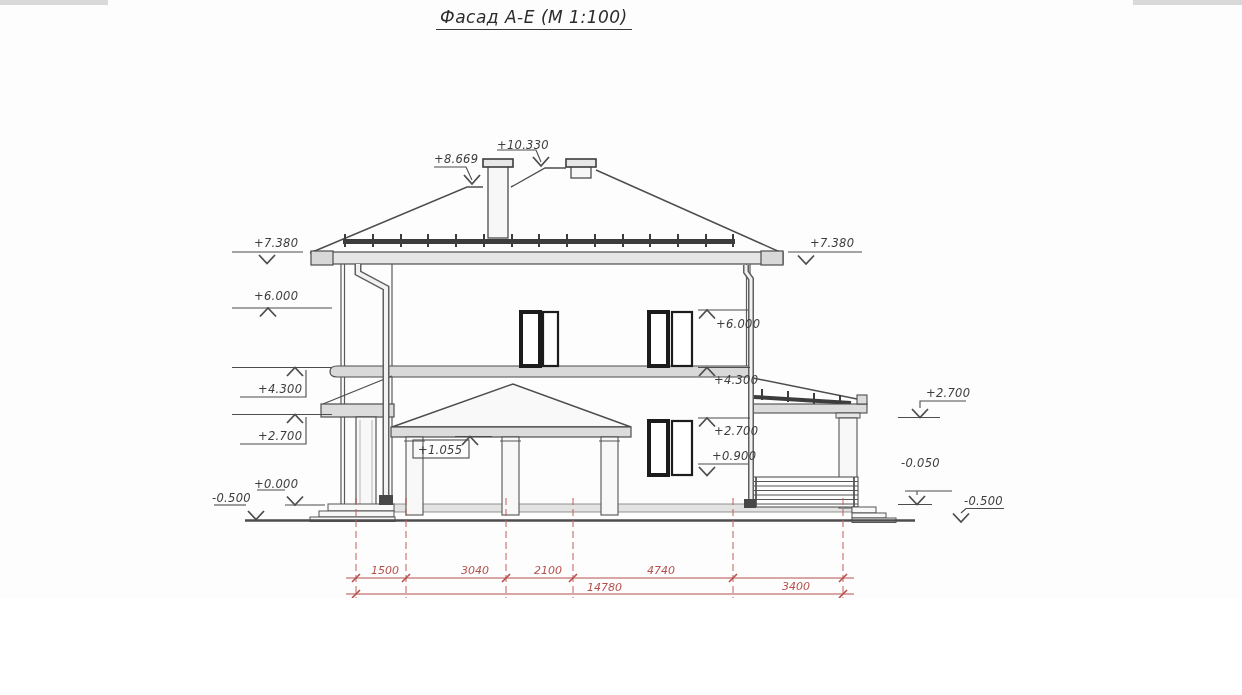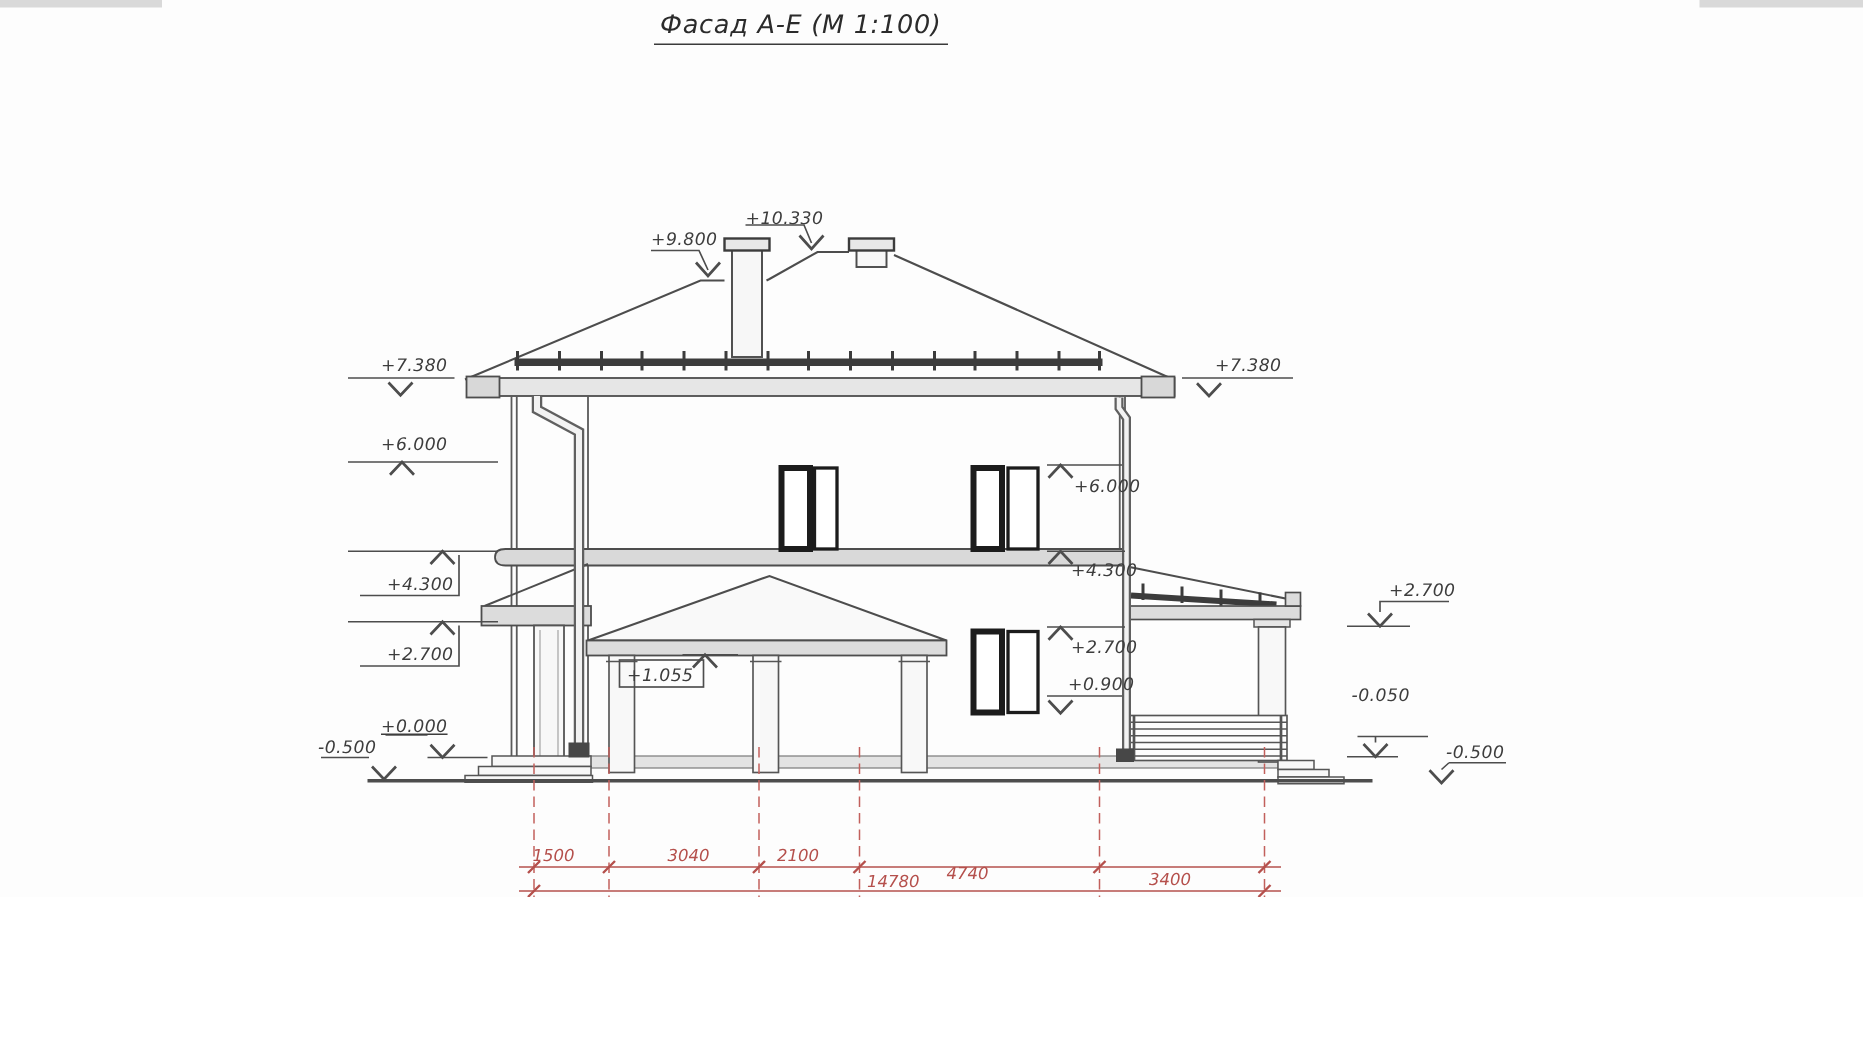--- a/index.html
+++ b/index.html
@@ -16,21 +16,21 @@
     color:#2b2b2b; letter-spacing:.5px;
     border-bottom:1.6px solid #3a3a3a; padding:0 4px 2px 4px;
     white-space:nowrap;
   }
   .mark {
     position:absolute;
     font:italic 11.5px "DejaVu Sans", sans-serif;
     color:#3d3d3d; letter-spacing:.3px; white-space:nowrap;
   }
   .dim {
-    position:absolute; width:44px; text-align:left;
+    position:absolute; width:44px; text-align:right;
     font:italic 11px "DejaVu Sans", sans-serif;
     color:#b5504c; white-space:nowrap;
   }
   .axis-bubble {
     position:absolute; width:27px; height:27px; box-sizing:border-box;
     border:1.3px solid #c2605c; border-radius:50%;
     color:#b5504c; font:italic 13px "DejaVu Sans", sans-serif;
     display:flex; align-items:center; justify-content:center;
     background:#fdfdfd;
   }
@@ -226,42 +226,42 @@
     <g stroke="#b5504c" fill="none">
       <path d="M346,578 H854" stroke-width="1"></path>
       <path d="M352,582 L360,574 M402,582 L410,574 M502,582 L510,574 M569,582 L577,574 M729,582 L737,574 M839,582 L847,574" stroke-width="1.6"></path>
       <path d="M346,594 H854" stroke-width="1"></path>
       <path d="M352,598 L360,590 M839,598 L847,590" stroke-width="1.6"></path>
     </g>
   </svg>
 
   <div class="drawing-title">Фасад А-Е (М 1:100)</div>
 
-  <div class="mark" style="left:434px;top:152px;">+9.800</div>
+  <div class="mark" style="left:434px;top:152px;">+8.669</div>
   <div class="mark" style="left:497px;top:138px;">+10.330</div>
   <div class="mark" style="left:254px;top:236px;">+7.380</div>
   <div class="mark" style="left:254px;top:289px;">+6.000</div>
   <div class="mark" style="left:258px;top:382px;">+4.300</div>
   <div class="mark" style="left:258px;top:429px;">+2.700</div>
-  <div class="mark" style="left:254px;top:477px;text-decoration:underline;">+0.000</div>
+  <div class="mark" style="left:254px;top:477px;">+0.000</div>
   <div class="mark" style="left:212px;top:491px;">-0.500</div>
   <div class="mark" style="left:418px;top:443px;">+1.055</div>
   <div class="mark" style="left:716px;top:317px;">+6.000</div>
   <div class="mark" style="left:714px;top:373px;">+4.300</div>
   <div class="mark" style="left:714px;top:424px;">+2.700</div>
   <div class="mark" style="left:712px;top:449px;">+0.900</div>
   <div class="mark" style="left:810px;top:236px;">+7.380</div>
   <div class="mark" style="left:926px;top:386px;">+2.700</div>
   <div class="mark" style="left:901px;top:456px;">-0.050</div>
   <div class="mark" style="left:964px;top:494px;">-0.500</div>
 
   <div class="dim" style="left:355px;top:564px;">1500</div>
   <div class="dim" style="left:445px;top:564px;">3040</div>
   <div class="dim" style="left:518px;top:564px;">2100</div>
-  <div class="dim" style="left:631px;top:564px;margin-top:12px;">4740</div>
+  <div class="dim" style="left:631px;top:564px;">4740</div>
   <div class="dim" style="left:766px;top:580px;">3400</div>
   <div class="dim" style="left:578px;top:581px;">14780</div>
 
   <div class="axis-bubble" style="left:342px;top:622px;">А</div>
   <div class="axis-bubble" style="left:392px;top:622px;">Б</div>
   <div class="axis-bubble" style="left:492px;top:622px;">В</div>
   <div class="axis-bubble" style="left:559px;top:622px;">Г</div>
   <div class="axis-bubble" style="left:719px;top:622px;">Д</div>
   <div class="axis-bubble" style="left:829px;top:622px;">Е</div>
 

